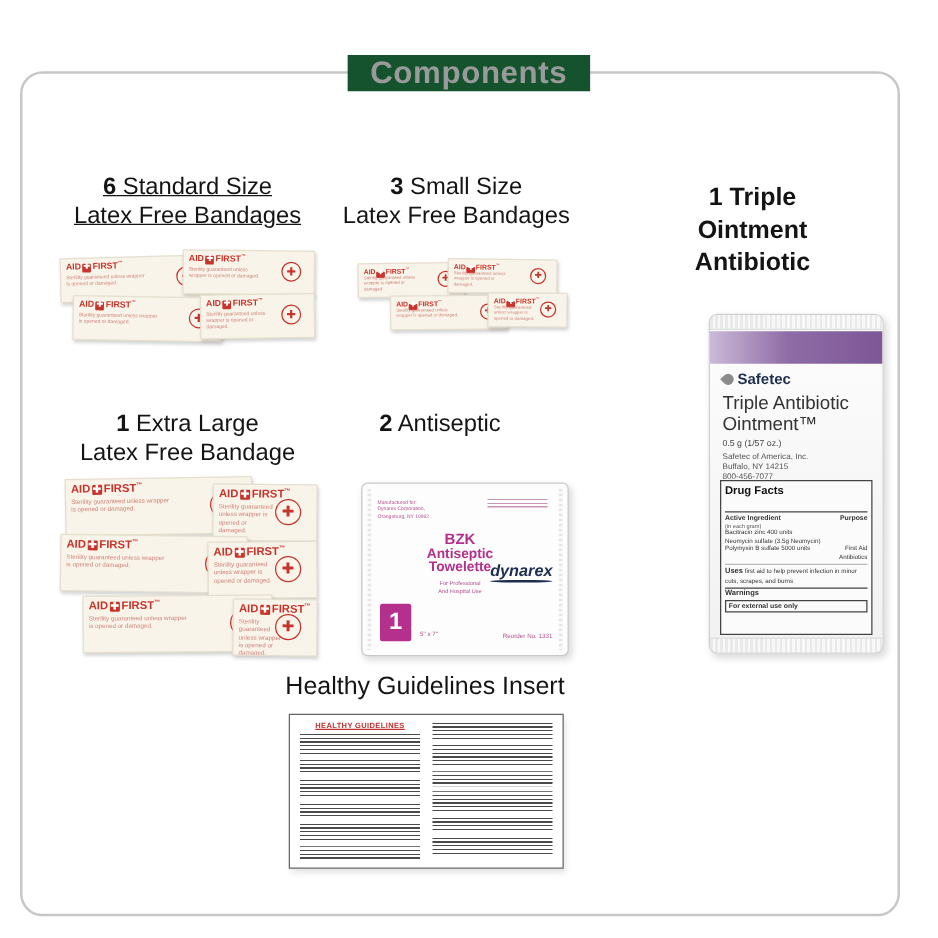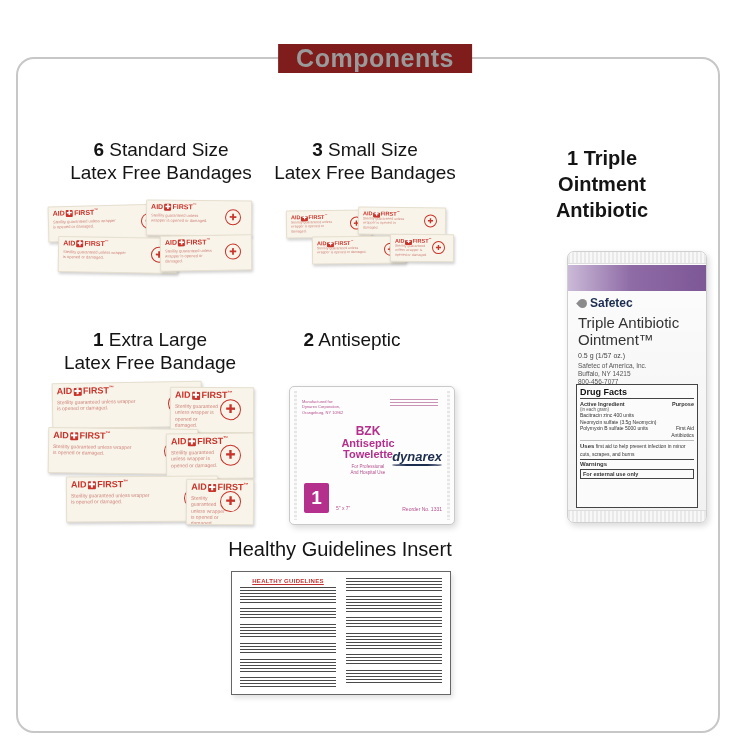--- a/index.html
+++ b/index.html
@@ -3,21 +3,21 @@
 <meta charset="utf-8">
 <style>
   html,body{margin:0;padding:0;background:#fff;}
   .stage{position:relative;width:750px;height:750px;background:#fff;overflow:hidden;
          font-family:"Liberation Sans",sans-serif;color:#111;}
 
   
   .panel{position:absolute;left:16px;top:57px;width:700px;height:672px;
          border:2px solid #c7c7c7;border-radius:18px;}
   .title{position:absolute;top:44px;left:50%;transform:translateX(-50%);
-         background:#7f1d1d;padding:0 18px;font-size:25px;font-weight:700;
+         background:#14532d;padding:0 18px;font-size:25px;font-weight:700;
          color:#9a9a9a;letter-spacing:.5px;white-space:nowrap;text-align:center;}
 
   
   .lab{position:absolute;text-align:center;font-size:19px;line-height:1.22;color:#141414;}
   .lab b{font-weight:700;}
   .lab.bold-all{font-weight:700;font-size:20px;line-height:1.3;}
 
   
   .cluster{position:absolute;}
   .wz{position:absolute;background:#f8f4ea;border:1px solid #e6dfcf;
@@ -53,21 +53,21 @@
   .saf{display:flex;align-items:center;gap:3px;font-size:12px;font-weight:700;color:#1d2d50;}
   .saf-ic{width:9px;height:9px;background:#8b8b8b;border-radius:50% 50% 50% 0;
           transform:rotate(45deg);flex:0 0 auto;}
   .oname{font-size:15px;font-weight:400;color:#333;margin-top:4px;line-height:1.15;}
   .osize{font-size:7px;color:#444;margin-top:3px;}
   .ocompany{font-size:6.5px;color:#555;line-height:1.3;margin-top:3px;}
   .dfacts{position:absolute;left:8px;right:8px;top:132px;bottom:14px;
           border:1px solid #444;background:#fbfbfb;padding:2px 3px;box-sizing:border-box;
           font-size:5px;color:#333;overflow:hidden;}
   .df-head{font-size:9px;font-weight:700;color:#111;border-bottom:1px solid #444;
-           padding-bottom:1px;margin-bottom:2px;}
+           padding-bottom:12px;margin-bottom:2px;}
   .df-row{display:flex;justify-content:space-between;font-weight:700;font-size:5.5px;}
   .df-sub{font-size:4.5px;color:#555;}
   .df-ing{display:flex;justify-content:space-between;font-size:5px;line-height:1.3;}
   .df-rule{border-bottom:1px solid #bbb;margin:2px 0;}
   .df-uses{font-size:5px;line-height:1.3;}
   .df-uses b{font-size:6px;}
   .df-warn{font-weight:700;font-size:6px;border-top:1px solid #444;margin-top:2px;padding-top:1px;}
   .df-ext{border:1px solid #444;font-weight:700;font-size:5.5px;padding:1px 2px;margin-top:2px;}
 
   
@@ -106,21 +106,21 @@
       margin-bottom:4px;}
 </style>
 </head>
 <body>
 
 <div class="stage">
 
   <div class="panel"></div>
   <div class="title">Components</div>
 
-  <div class="lab" style="left:46px;top:138px;width:230px;">
+  <div class="lab" style="left:35px;top:138px;width:230px;text-decoration:underline;">
     <div><b>6</b><span> Standard Size</span></div>
     <div>Latex Free Bandages</div>
   </div>
 
   <div class="lab" style="left:255px;top:138px;width:220px;text-align:center;">
     <div><b>3</b><span> Small Size</span></div>
     <div>Latex Free Bandages</div>
   </div>
 
   <div class="lab bold-all" style="left:513px;top:145px;width:178px;">

